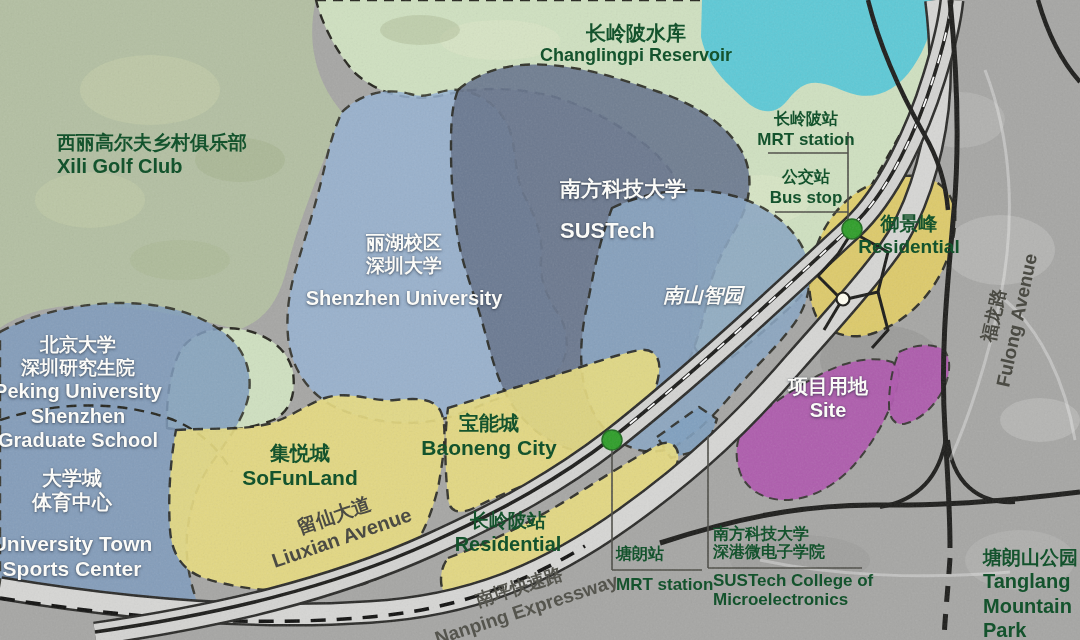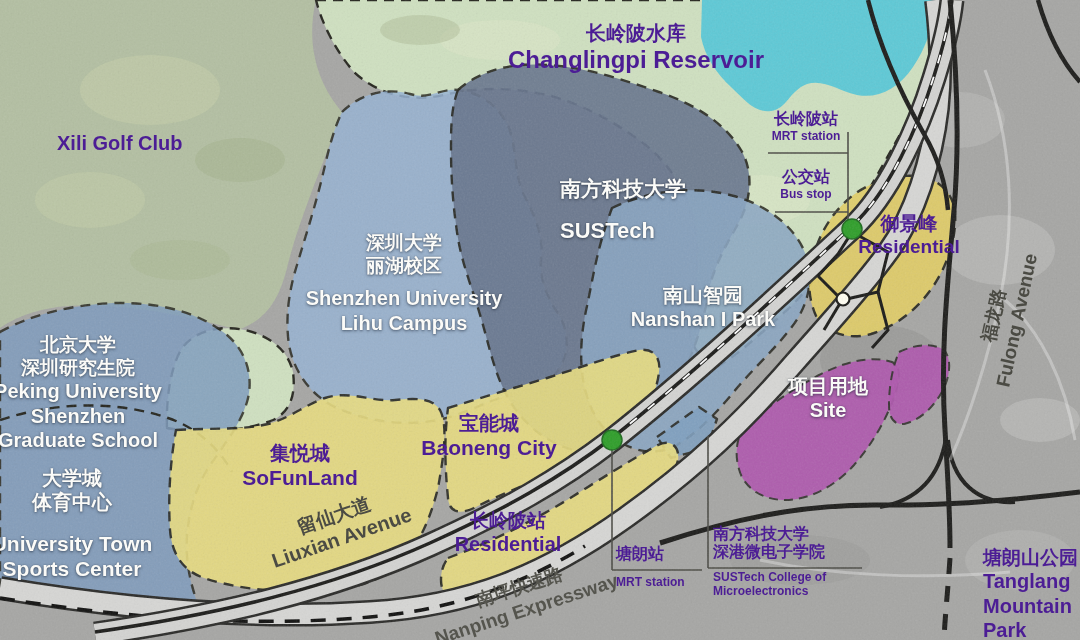--- a/index.html
+++ b/index.html
@@ -5,26 +5,26 @@
   html,body{margin:0;padding:0;background:#222;}
   .map{position:relative;width:1080px;height:640px;overflow:hidden;
        font-family:"Liberation Sans","DejaVu Sans",sans-serif;background:#a6a6a4;}
   .map svg{position:absolute;left:0;top:0;}
   .rgn{stroke:#26261f;stroke-width:2.4;stroke-dasharray:10 7;stroke-linejoin:round;}
   .lbl{position:absolute;line-height:1.22;text-align:center;white-space:nowrap;}
   .lbl span{display:block;}
   .cx{transform:translateX(-50%);}
   .white{color:#fbfbf8;font-weight:700;
          text-shadow:0 1px 3px rgba(20,30,45,.6),0 0 1px rgba(20,30,45,.35);}
-  .dark{color:#4c1d95;font-weight:600;}
+  .dark{color:#14532d;font-weight:600;}
   .road-lbl{color:#4b4b44;font-weight:600;}
   .left{text-align:left;}
-  .s16{font-size:16px;} .s17{font-size:12px;} .s18{font-size:18px;}
+  .s16{font-size:16px;} .s17{font-size:17px;} .s18{font-size:18px;}
   .s19{font-size:19px;} .s20{font-size:20px;} .s21{font-size:21px;}
-  .s22{font-size:22px;} .s23{font-size:24px;} .gap8{margin-top:16px;} .gap9{margin-top:9px;} .gap11{margin-top:11px;}
+  .s22{font-size:22px;} .s23{font-size:18px;} .gap8{margin-top:16px;} .gap9{margin-top:9px;} .gap11{margin-top:11px;}
   .rot-liuxian{left:338px;top:527px;transform:translate(-50%,-50%) rotate(-19deg);}
   .rot-nanping{left:523px;top:599px;transform:translate(-50%,-50%) rotate(-18deg);color:#55554e;}
   .rot-fulong{left:1006px;top:318px;transform:translate(-50%,-50%) rotate(-78deg);}
 </style>
 </head>
 <body>
 
 <div class="map">
 <svg width="1080" height="640" viewBox="0 0 1080 640">
   <defs>
@@ -125,38 +125,38 @@
   </g>
 
   <circle cx="852" cy="229" r="10" fill="#2f9e2a" stroke="#1e6b1e" stroke-width="1.5"></circle>
   <circle cx="612" cy="440" r="10" fill="#2f9e2a" stroke="#1e6b1e" stroke-width="1.5"></circle>
   <circle cx="843" cy="299" r="6.5" fill="#fffef2" stroke="#1b1b19" stroke-width="2.2"></circle>
 
   <rect width="1080" height="640" filter="url(#tex)" opacity=".12"></rect>
 </svg>
 
 <div class="lbl dark left" style="left:57px;top:131px;">
+  <span class="s19">西丽高尔夫乡村俱乐部</span>
   <span class="s20">Xili Golf Club</span>
 </div>
 
 <div class="lbl dark cx" style="left:636px;top:21px;">
   <span class="s20">长岭陂水库</span>
   <span class="s23">Changlingpi Reservoir</span>
 </div>
 
 <div class="lbl white left" style="left:560px;top:176px;">
   <span class="s21">南方科技大学</span>
   <span class="s22 gap8">SUSTech</span>
 </div>
 
 <div class="lbl white cx" style="left:404px;top:231px;">
+  <span class="s19">丽湖校区</span>
   <span class="s19">深圳大学</span>
-  <span class="s19">丽湖校区</span>
   <span class="s20 gap9">Shenzhen University</span>
-  <span class="s20">Lihu Campus</span>
 </div>
 
 <div class="lbl white cx" style="left:78px;top:333px;">
   <span class="s19">北京大学</span>
   <span class="s19">深圳研究生院</span>
   <span class="s20">Peking University</span>
   <span class="s20">Shenzhen</span>
   <span class="s20">Graduate School</span>
 </div>
 
@@ -170,23 +170,22 @@
 <div class="lbl dark cx" style="left:300px;top:441px;">
   <span class="s20">集悦城</span>
   <span class="s21">SoFunLand</span>
 </div>
 
 <div class="lbl dark cx" style="left:489px;top:403px;margin-top:8px;">
   <span class="s20">宝能城</span>
   <span class="s21">Baoneng City</span>
 </div>
 
-<div class="lbl white cx" style="left:703px;top:283px;">
+<div class="lbl white cx" style="left:703px;top:283px;font-style:italic;">
   <span class="s20">南山智园</span>
-  <span class="s20">Nanshan I Park</span>
 </div>
 
 <div class="lbl dark cx" style="left:508px;top:509px;">
   <span class="s19">长岭陂站</span>
   <span class="s20">Residential</span>
 </div>
 
 <div class="lbl dark cx" style="left:909px;top:212px;">
   <span class="s19">御景峰</span>
   <span class="s19">Residential</span>

